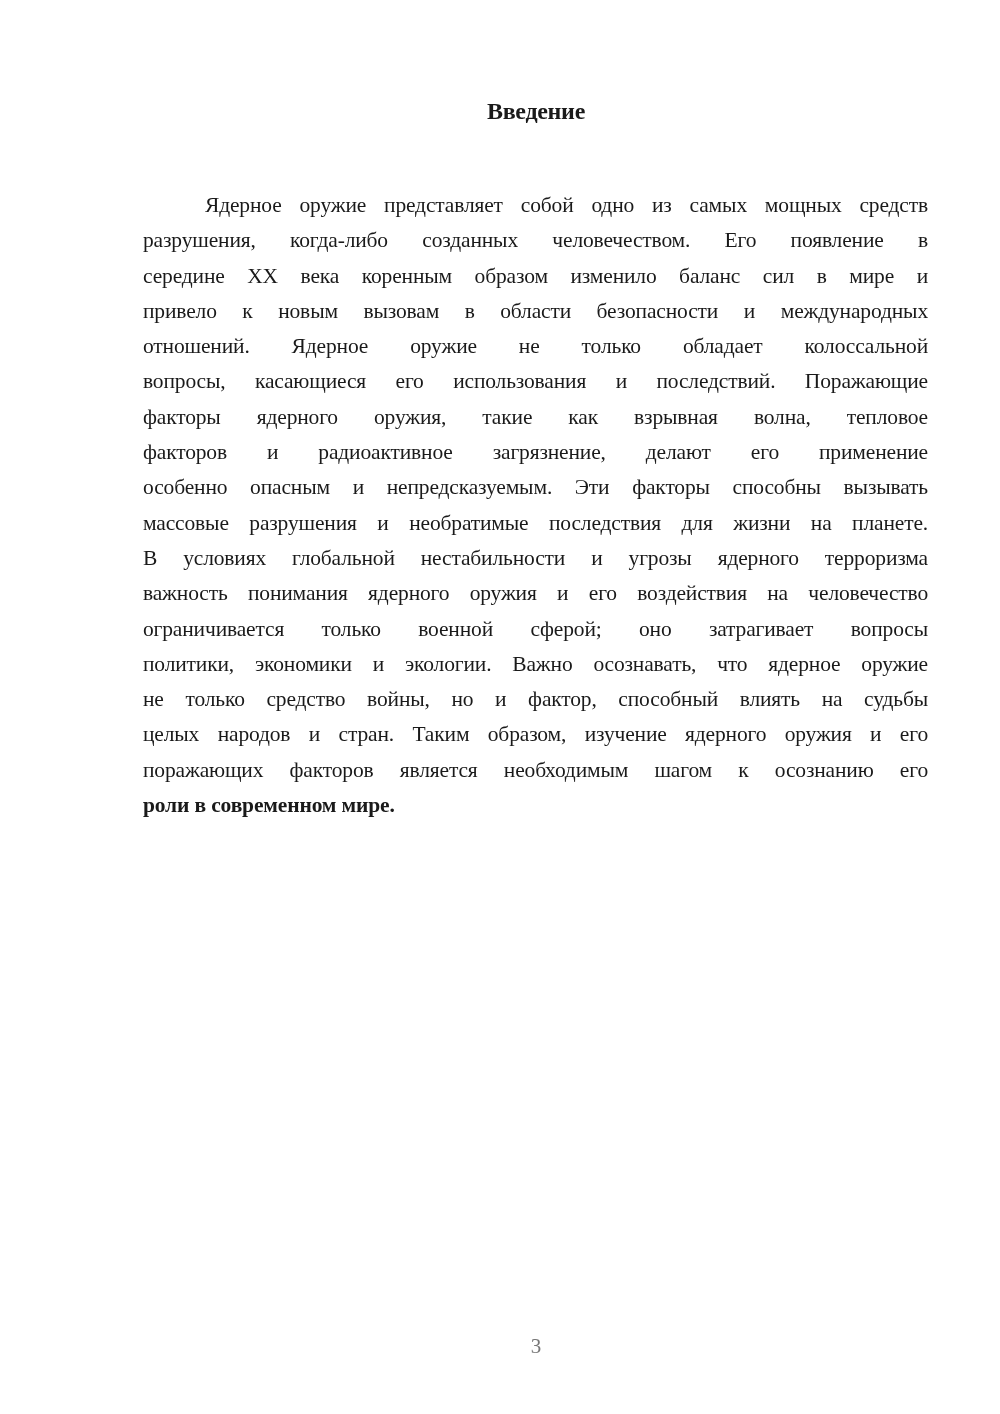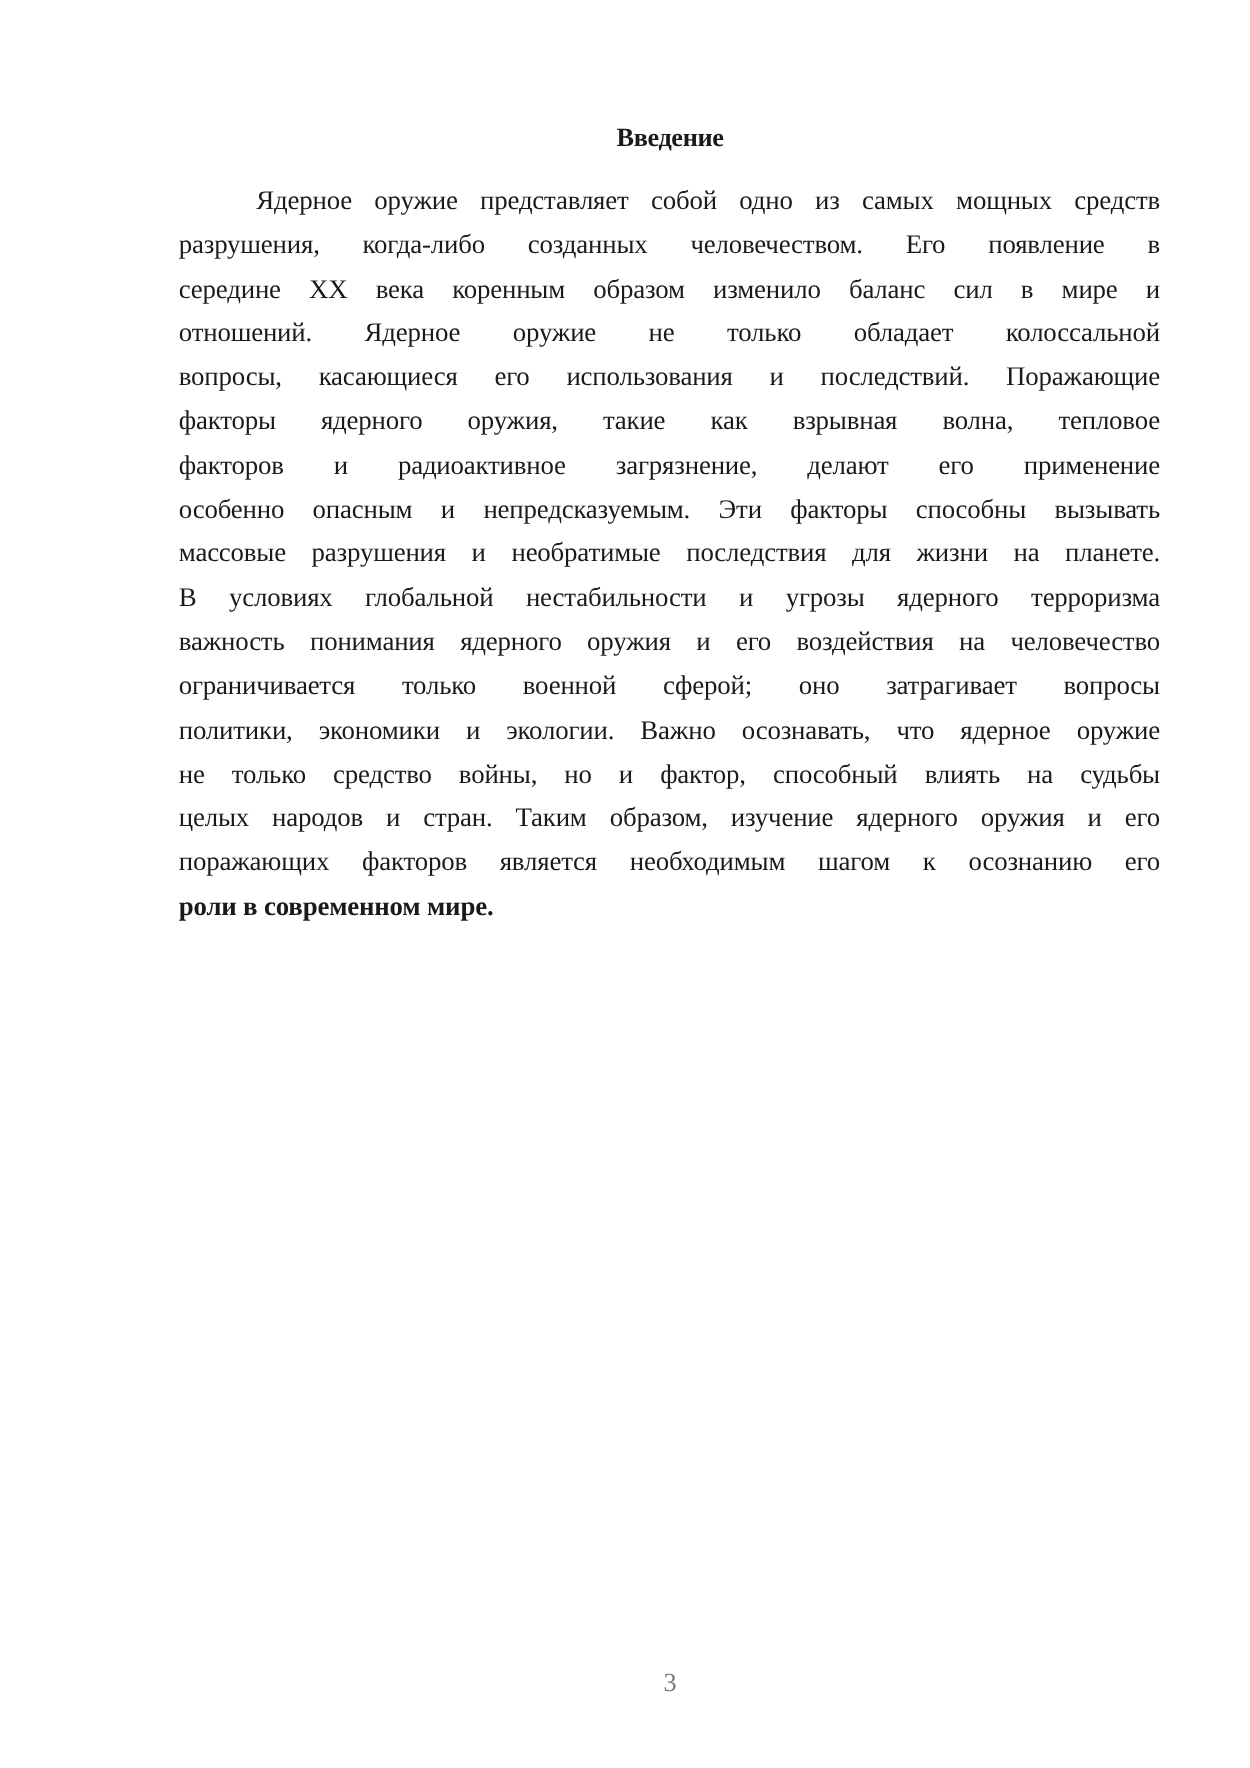--- a/index.html
+++ b/index.html
@@ -2,50 +2,51 @@
 <html><head>
   <meta charset="utf-8">
   <style>
     html, body { margin: 0; padding: 0; background: #ffffff; }
     body { width: 1000px; height: 1414px; position: relative; overflow: hidden; }
     .page { position: absolute; left: 0; top: 0; width: 1000px; height: 1414px; background: #fff; }
     .title {
       position: absolute; left: 0; width: 1000px; top: 98px;
       text-align: center; padding-left: 72px; box-sizing: border-box;
       font-family: "Liberation Serif", serif; font-weight: bold;
-      font-size: 21px; color: #1a1a1a; letter-spacing: -0.3px;
+      font-size: 24px; color: #1a1a1a; letter-spacing: -0.3px;
     }
     .body-text {
       position: absolute; left: 143px; top: 143px; width: 785px;
       font-family: "Liberation Serif", serif; font-size: 21.5px;
       color: #1a1a1a; letter-spacing: -0.15px;
     }
     .line {
       height: 35.3px; line-height: 35.3px;
       text-align: justify; text-align-last: justify;
       white-space: nowrap; overflow: visible;
     }
-    .line.first { text-indent: 62px; }
+    .line.first { text-indent: 62px; margin-top: 45px; }
     .line.last { text-align-last: left; font-weight: bold; }
     .page-number {
       position: absolute; left: 0; width: 1000px; top: 1334px;
       text-align: center; padding-left: 72px; box-sizing: border-box;
       font-family: "Liberation Serif", serif; font-size: 21px; color: #777;
     }
   </style>
 </head>
 <body>
 
 <div class="page">
   <div class="title">Введение</div>
 
   <div class="body-text">
     <div class="line first">Ядерное оружие представляет собой одно из самых мощных средств</div>
     <div class="line">разрушения, когда-либо созданных человечеством. Его появление в</div>
     <div class="line">середине XX века коренным образом изменило баланс сил в мире и</div>
+    <div class="line">привело к новым вызовам в области безопасности и международных</div>
     <div class="line">отношений. Ядерное оружие не только обладает колоссальной</div>
     <div class="line">вопросы, касающиеся его использования и последствий. Поражающие</div>
     <div class="line">факторы ядерного оружия, такие как взрывная волна, тепловое</div>
     <div class="line">факторов и радиоактивное загрязнение, делают его применение</div>
     <div class="line">особенно опасным и непредсказуемым. Эти факторы способны вызывать</div>
     <div class="line">массовые разрушения и необратимые последствия для жизни на планете.</div>
     <div class="line">В условиях глобальной нестабильности и угрозы ядерного терроризма</div>
     <div class="line">важность понимания ядерного оружия и его воздействия на человечество</div>
     <div class="line">ограничивается только военной сферой; оно затрагивает вопросы</div>
     <div class="line">политики, экономики и экологии. Важно осознавать, что ядерное оружие</div>

